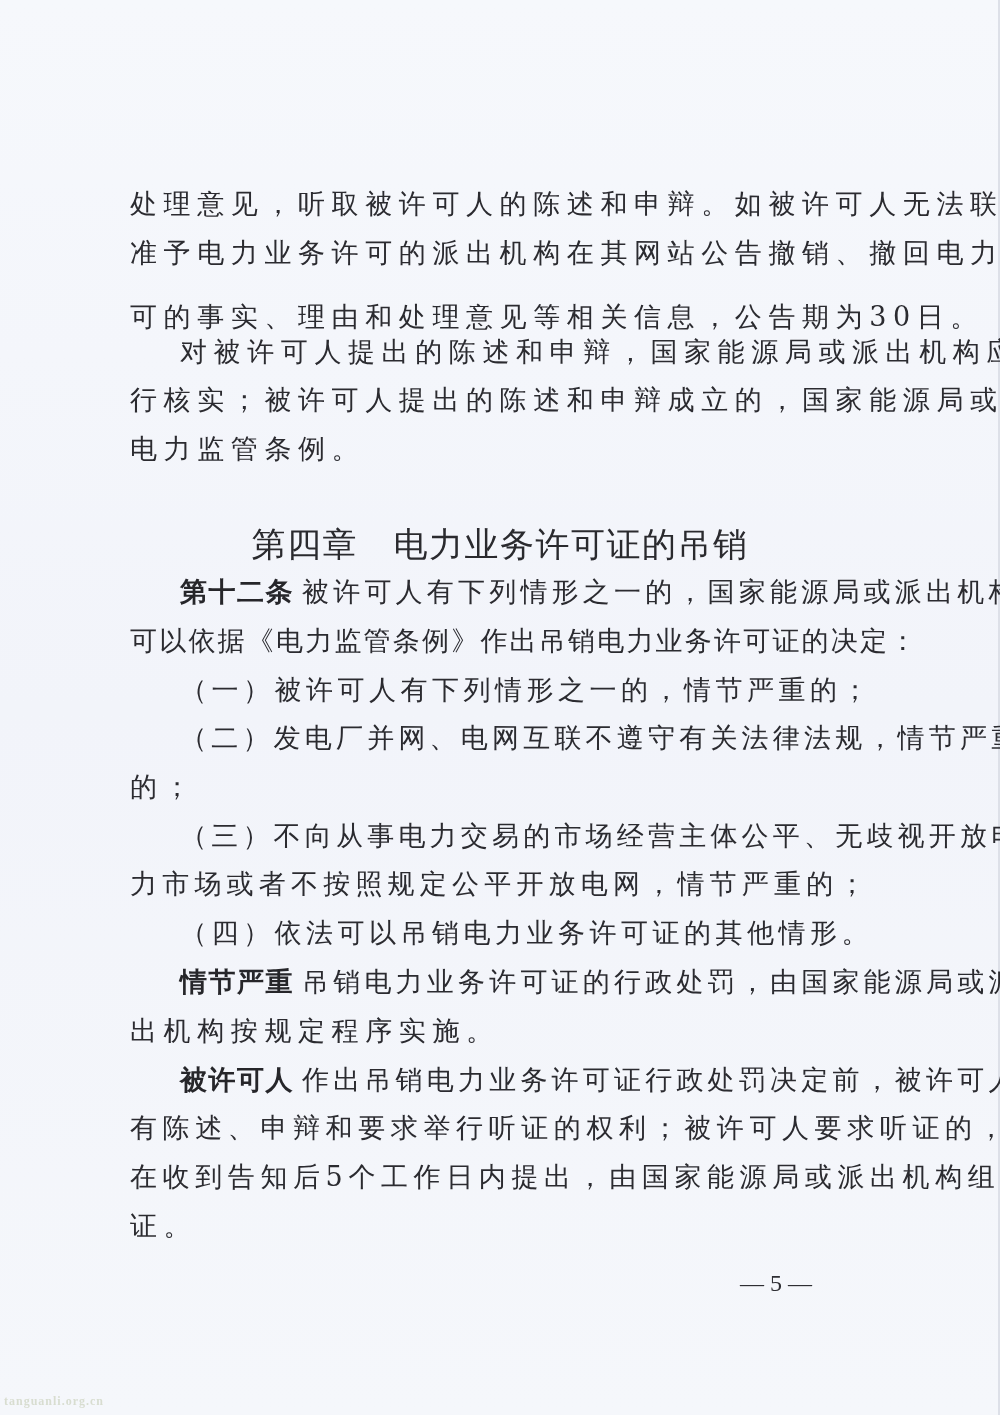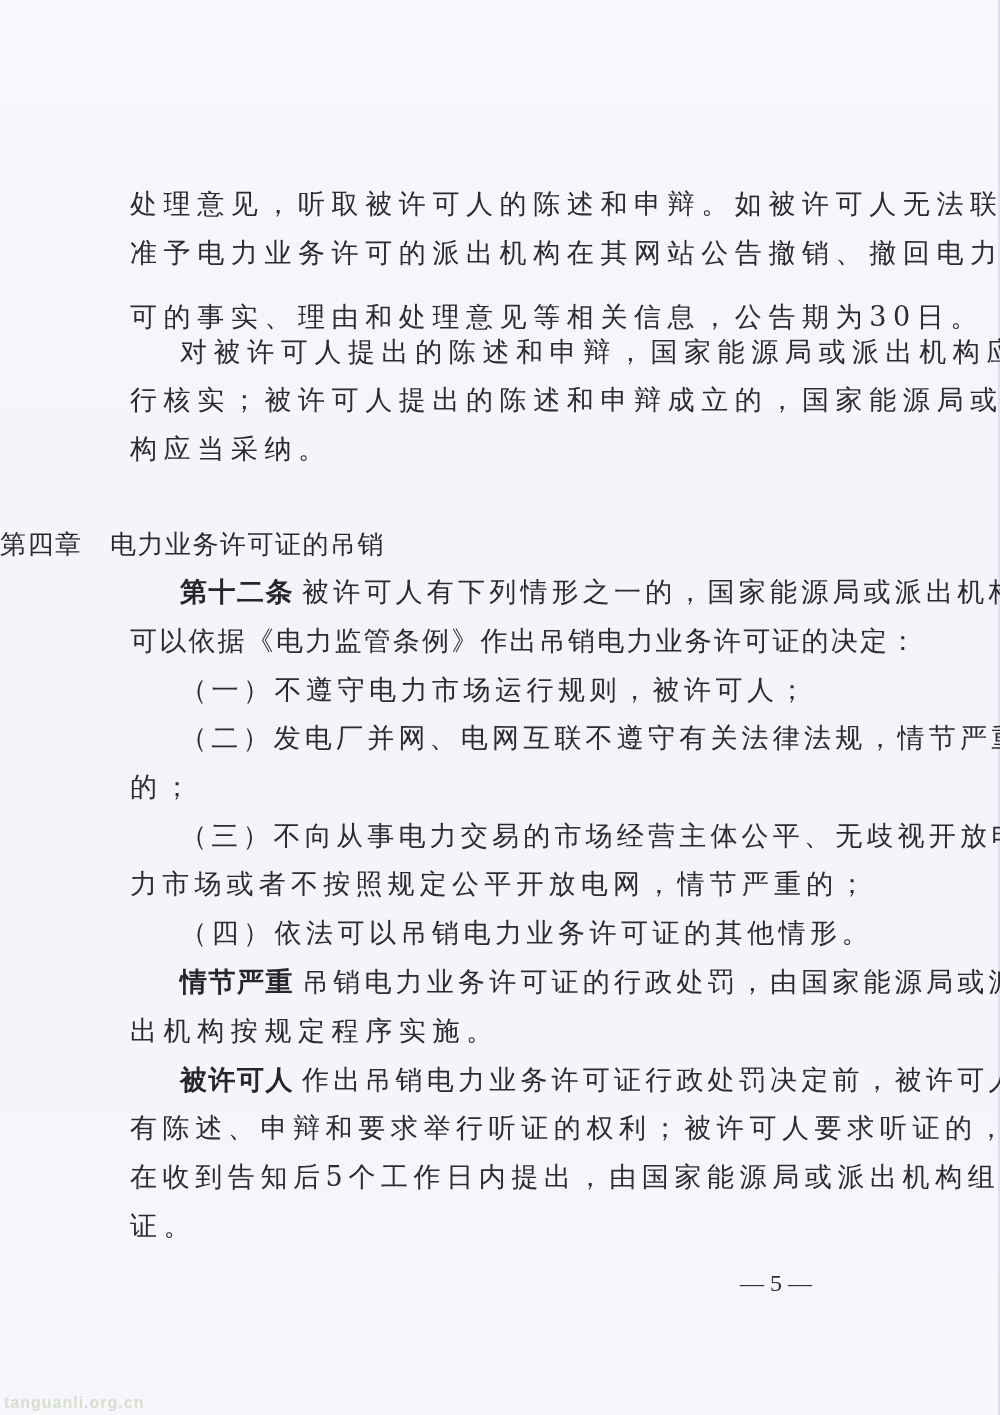--- a/index.html
+++ b/index.html
@@ -38,23 +38,23 @@
     letter-spacing: 6.6px;
     white-space: nowrap;
     color: #2b2b30;
   }
   .indent { left: 180px; }
   .heading {
     position: absolute;
     left: 0;
     width: 1000px;
     top: 524px;
-    text-align: left;
+    text-align: center;
     font-family: "DejaVu Sans", "Liberation Sans", sans-serif;
-    font-size: 26px;
+    font-size: 34px;
     line-height: 40px;
     letter-spacing: 1.5px;
     color: #2a2a2e;
     white-space: pre;
   }
   .article {
     font-family: "DejaVu Sans", "Liberation Sans", sans-serif;
     font-weight: bold;
     letter-spacing: 1.5px;
     margin-right: 8px;
@@ -67,46 +67,46 @@
     font-family: "Liberation Serif", serif;
     font-size: 24px;
     line-height: 30px;
     color: #2e2e33;
     white-space: pre;
   }
   .watermark {
     position: absolute;
     left: 4px;
     top: 1394px;
-    font-family: Liberation Sans, sans-serif;
+    font-family: Liberation Serif, serif;
     font-weight: bold;
-    font-size: 16px;
+    font-size: 12px;
     letter-spacing: 1px;
     color: #d8ddd0;
   }
 </style>
 </head>
 <body>
 
 <div class="page">
   <div class="right-edge"></div>
 
   <div class="line" style="top:184px;">处理意见，听取被许可人的陈述和申辩。如被许可人无法联系，由</div>
   <div class="line" style="top:233px;">准予电力业务许可的派出机构在其网站公告撤销、撤回电力业务许</div>
   <div class="line" style="top:282px;margin-top:15px;">可的事实、理由和处理意见等相关信息，公告期为30日。</div>
 
   <div class="line indent" style="top:332px; width:695px;">对被许可人提出的陈述和申辩，国家能源局或派出机构应当进</div>
   <div class="line" style="top:380px;">行核实；被许可人提出的陈述和申辩成立的，国家能源局或派出机</div>
-  <div class="line" style="top:429px;">构应当采纳。</div>
+  <div class="line" style="top:429px;">电力监管条例。</div>
 
   <div class="heading">第四章　电力业务许可证的吊销</div>
 
   <div class="line indent" style="top:572px; letter-spacing:4.2px;"><span class="article">第十二条</span><span>被许可人有下列情形之一的，国家能源局或派出机构</span></div>
   <div class="line" style="top:621px; letter-spacing:2.2px;">可以依据《电力监管条例》作出吊销电力业务许可证的决定：</div>
-  <div class="line indent" style="top:670px; letter-spacing:4.5px;">（一）不遵守电力市场运行规则，被许可人；</div>
+  <div class="line indent" style="top:670px; letter-spacing:4.5px;">（一）被许可人有下列情形之一的，情节严重的；</div>
   <div class="line indent" style="top:718px; letter-spacing:4.2px;">（二）发电厂并网、电网互联不遵守有关法律法规，情节严重</div>
   <div class="line" style="top:767px;">的；</div>
   <div class="line indent" style="top:816px; letter-spacing:4.2px;">（三）不向从事电力交易的市场经营主体公平、无歧视开放电</div>
   <div class="line" style="top:864px; letter-spacing:5.2px;">力市场或者不按照规定公平开放电网，情节严重的；</div>
   <div class="line indent" style="top:913px; letter-spacing:4.5px;">（四）依法可以吊销电力业务许可证的其他情形。</div>
 
   <div class="line indent" style="top:962px; letter-spacing:4.2px;"><span class="article">情节严重</span><span>吊销电力业务许可证的行政处罚，由国家能源局或派</span></div>
   <div class="line" style="top:1011px;">出机构按规定程序实施。</div>
 
   <div class="line indent" style="top:1060px; letter-spacing:4.2px;"><span class="article">被许可人</span><span>作出吊销电力业务许可证行政处罚决定前，被许可人</span></div>

